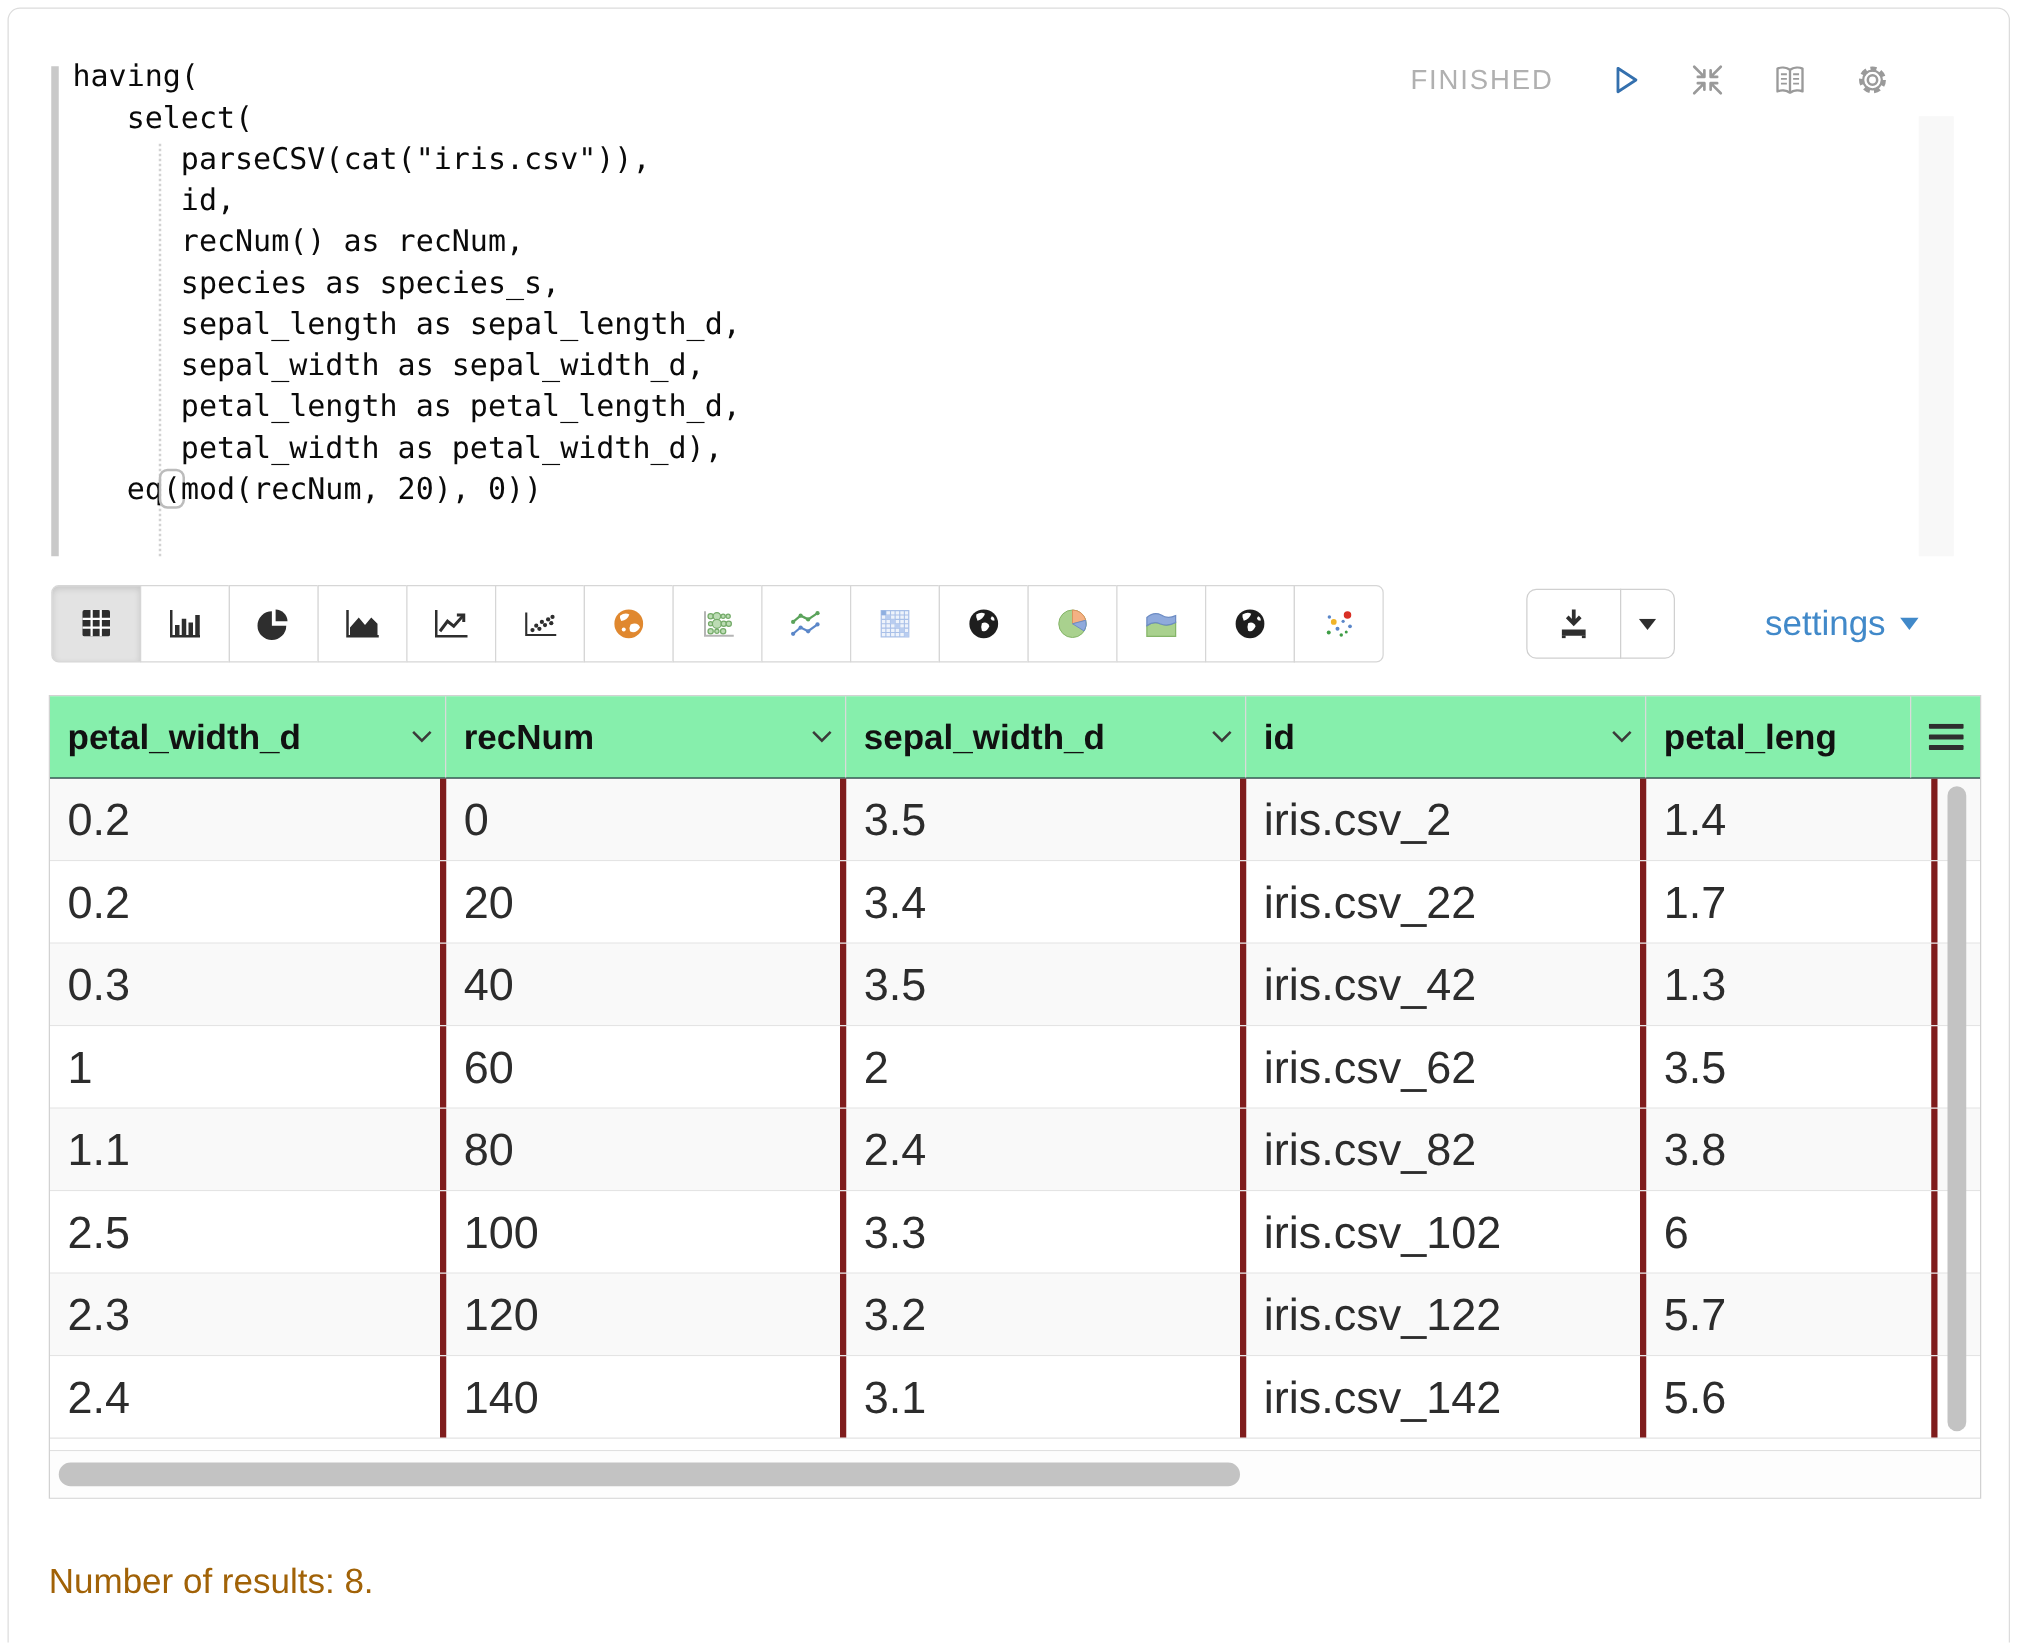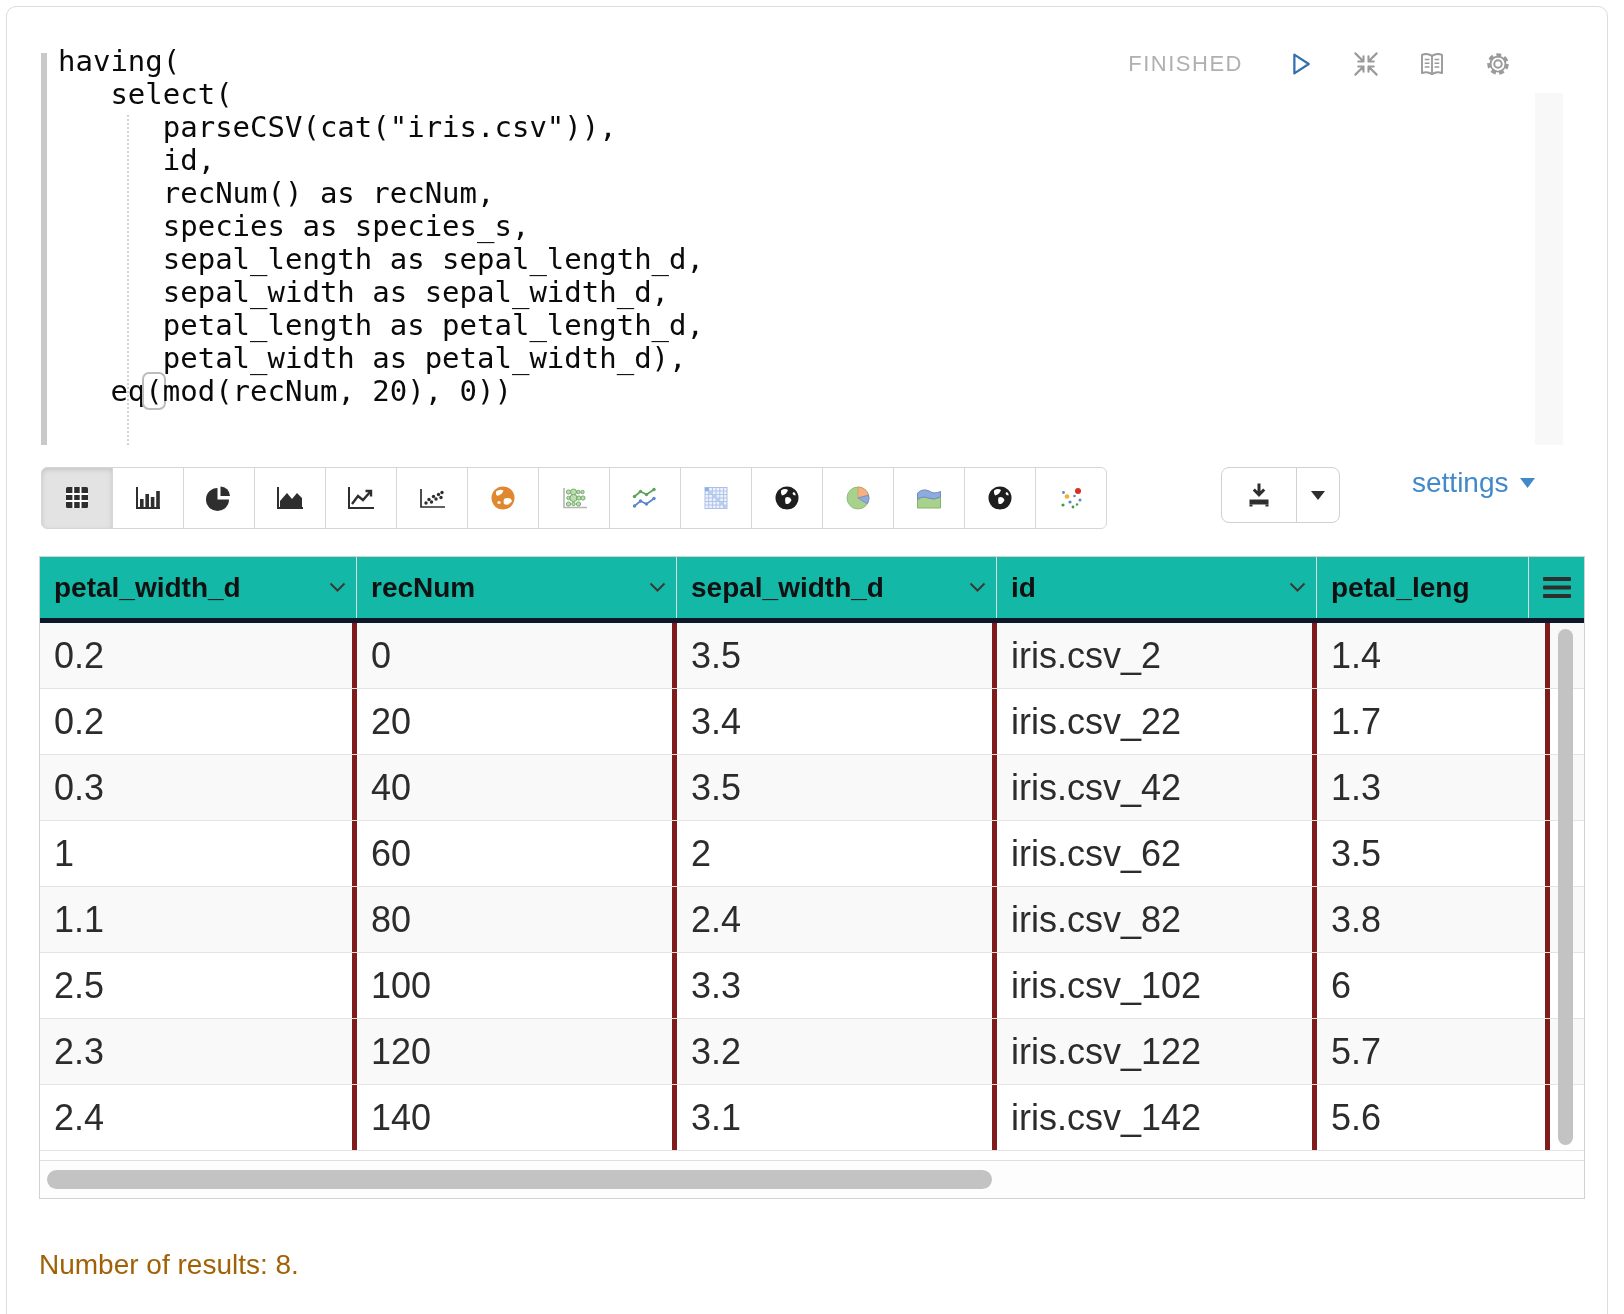--- a/index.html
+++ b/index.html
@@ -11,48 +11,48 @@
   .card {
     position:absolute; left:6px; top:6px; width:1602px; height:1390px;
     background:#fff; border:1px solid #dcdcdc; border-radius:10px;
   }
 
   
   .editor { position:absolute; left:34px; top:36px; right:18px; height:410px; }
   .gutter-bar { position:absolute; left:0; top:10px; width:6px; height:392px; background:#c9c9c9; }
   .indent-guide { position:absolute; left:86px; top:72px; height:330px; border-left:2px dotted #d2d2d2; }
   .code { position:absolute; left:17px; top:2px; margin:0;
-    font-family:"DejaVu Sans Mono", monospace; font-size:29px; line-height:33px; color:#0a0a0a; }
+    font-family:"DejaVu Sans Mono", monospace; font-size:24px; line-height:33px; color:#0a0a0a; }
   .code-line { white-space:pre; }
   .paren-match { border:2px solid #bcbcbc; border-radius:7px; margin:0 -3px; padding:0 1px; }
   .editor-track { position:absolute; right:26px; top:50px; width:28px; height:352px; background:#f8f8f8; }
 
   .para-controls { position:absolute; top:6px; right:76px; display:flex; align-items:center; gap:36px; }
   .status { font-size:22px; color:#b0b0b0; letter-spacing:1.5px; margin-right:6px; }
   .pc-icon { width:30px; height:30px; display:block; }
 
   
-  .viz-toolbar { position:absolute; top:460px; left:34px; right:34px; height:64px; display:flex; align-items:flex-start;gap:36px; }
+  .viz-toolbar { position:absolute; top:460px; left:34px; right:34px; height:64px; display:flex; align-items:center;gap:36px; }
   .charts-group { display:flex; }
   .chart-btn {
     width:72px; height:62px; background:#fff; border:1px solid #d6d6d6; margin-left:-1px;
     display:flex; align-items:center; justify-content:center; padding:0; cursor:pointer;
   }
   .chart-btn:first-child { border-radius:6px 0 0 6px; margin-left:0; }
   .chart-btn:last-child { border-radius:0 6px 6px 0; }
   .chart-btn.selected { background:#e3e3e3; box-shadow:inset 0 2px 5px rgba(0,0,0,.13); }
   .dl-group { display:flex; margin-left:78px; }
   .dl-btn { height:56px; background:#fff; border:1px solid #d0d0d0; display:flex; align-items:center; justify-content:center; cursor:pointer; padding:0; }
   .dl-main { width:76px; border-radius:8px 0 0 8px; }
   .dl-caret { width:44px; margin-left:-1px; border-radius:0 8px 8px 0; }
   .settings-link { margin-left:36px; display:flex; align-items:center; gap:11px; color:#4189c9; font-size:28px; text-decoration:none; cursor:pointer; }
 
   
   .table-wrap { position:absolute; left:32px; top:549px; width:1546px; border:1px solid #d2d2d2; background:#fff; }
-  .thead { display:flex; height:66px; background:#14b8a6; border-bottom:5px solid #0f172a; }
+  .thead { display:flex; height:66px; background:#86efac; border-bottom:1px solid #0f172a; }
   .th { display:flex; align-items:center; padding:0 10px 0 14px; border-right:1px solid #dadada;
         font-weight:bold; font-size:28px; color:#111; overflow:hidden; white-space:nowrap; cursor:pointer; }
   .th .chev { margin-left:auto; flex:none; }
   .c1 { width:317px; } .c2 { width:320px; } .c3 { width:320px; } .c4 { width:320px;gap:14px; }
   .th.c5 { flex:1; border-right:none; }
   .th-burger { width:56px; flex:none; border-left:1px solid #dadada; display:flex; align-items:center; justify-content:center; cursor:pointer; }
   .tbody { position:relative; }
   .tr { display:flex; height:66px; border-bottom:1px solid #e4e4e4; background:#fff; padding-right:34px; }
   .tr:nth-child(odd) { background:#f9f9f9; }
   .td { display:flex; align-items:center; padding:0 14px; font-size:36px; color:#2c2c2c; border-right:5px solid #7f1d1d; overflow:hidden; white-space:nowrap; }

